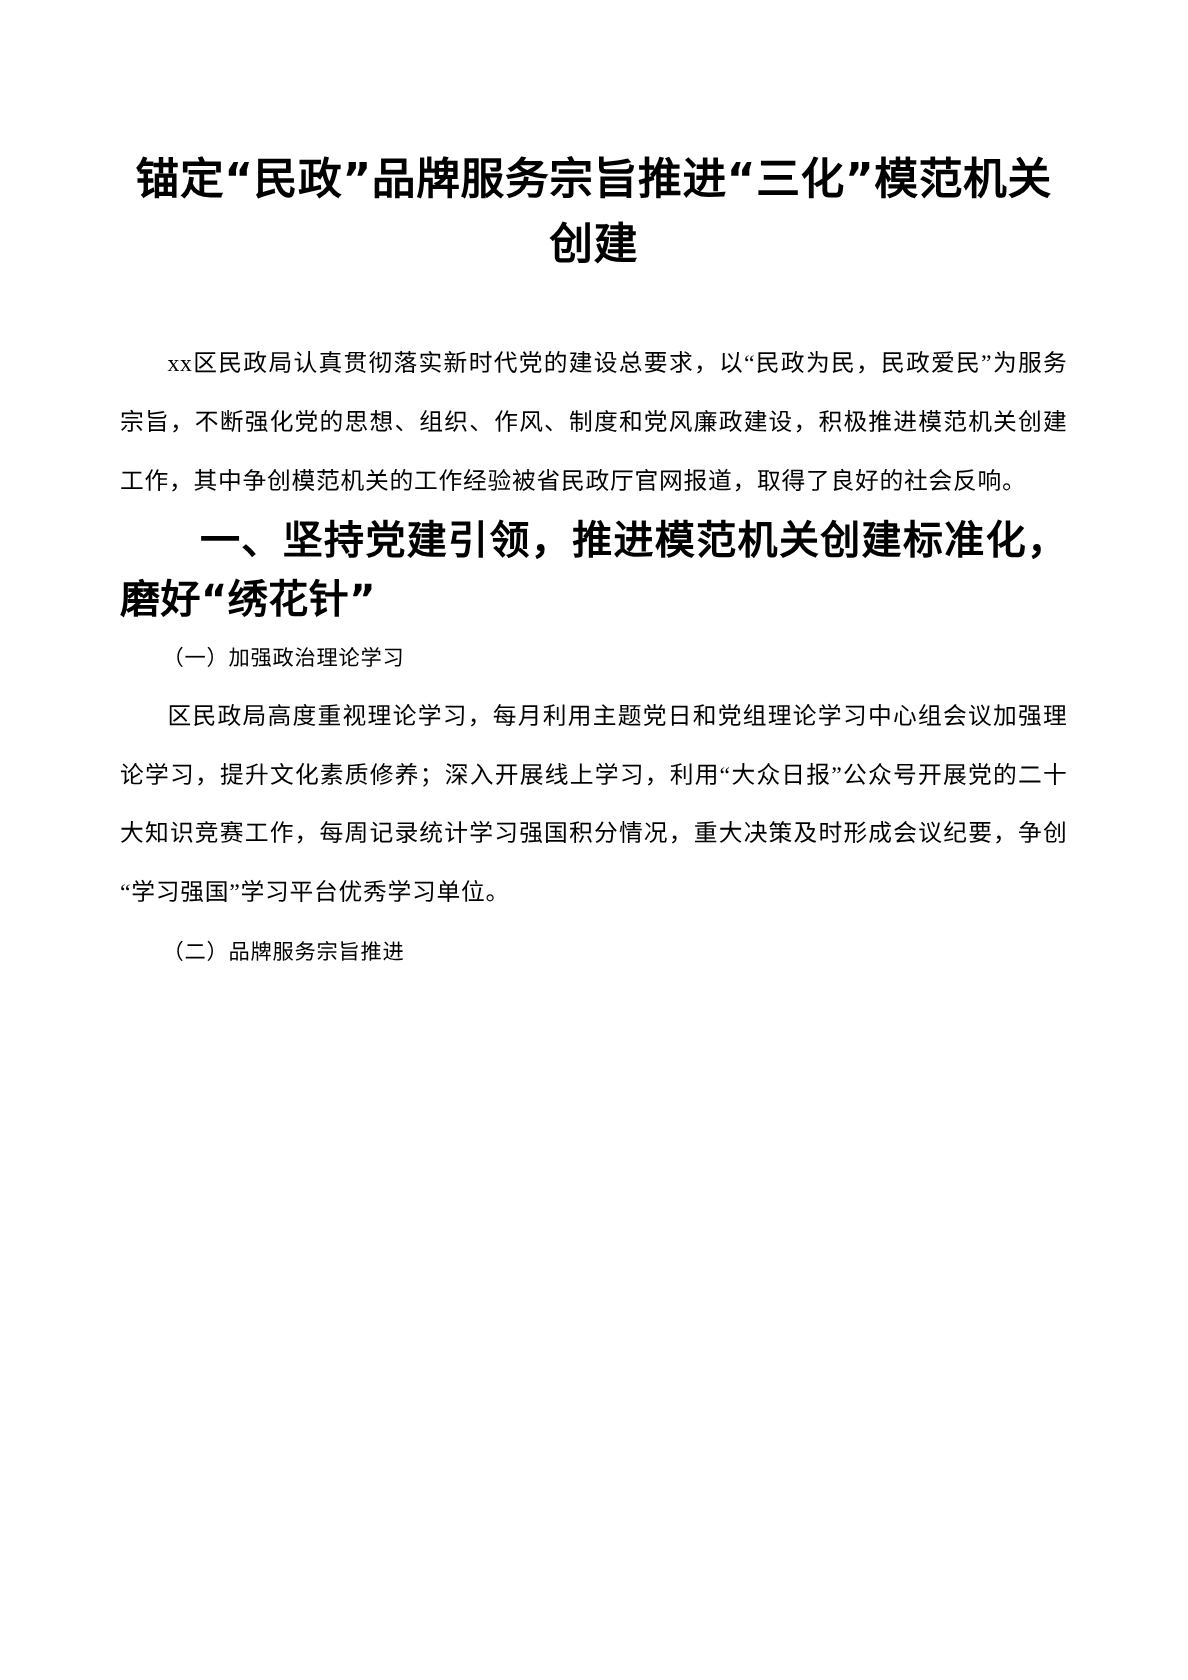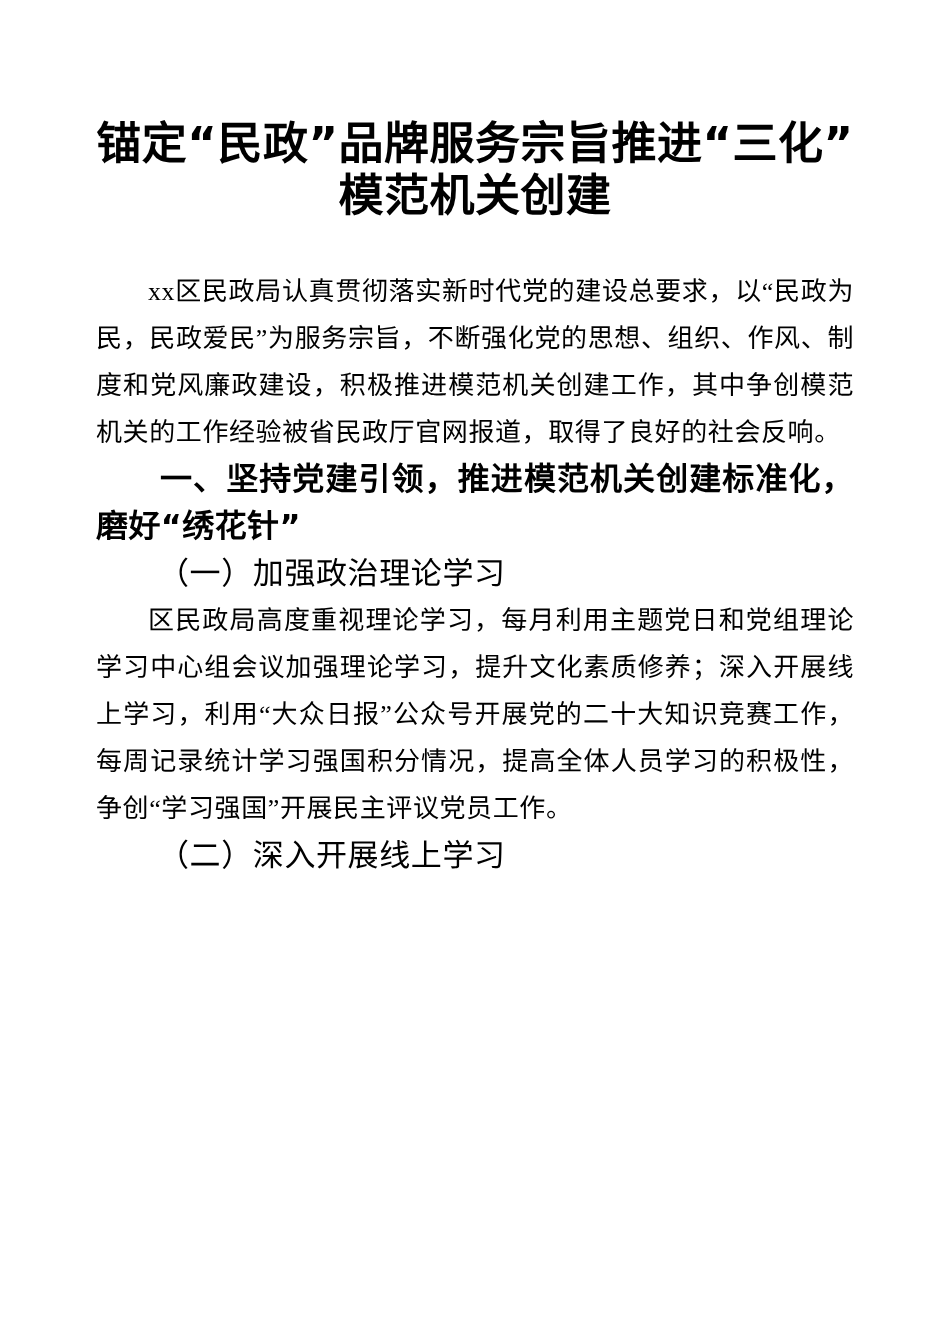--- a/index.html
+++ b/index.html
@@ -19,29 +19,29 @@
     position: relative;
     width: 950px;
     height: 1344px;
     box-sizing: border-box;
     padding: 118px 96px 40px 96px;
     background: #ffffff;
   }
   .doc-title {
     font-family: "DejaVu Sans", "Liberation Sans", sans-serif;
     font-weight: bold;
-    font-size: 45px;
+    font-size: 35px;
     line-height: 52px;
     text-align: center;
     letter-spacing: 0.5px;
     margin: 0 0 46px 0;
     color: #000000;
   }
   .para {
-    font-size: 26px;
+    font-size: 19px;
     line-height: 47px;
     text-align: justify;
     text-justify: inter-ideograph;
     margin: 0;
     text-indent: 2em;
     letter-spacing: 0.6px;
     color: #000000;
   }
   .heading1 {
     font-family: "DejaVu Sans", "Liberation Sans", sans-serif;
@@ -49,37 +49,37 @@
     font-size: 32px;
     line-height: 47px;
     text-align: justify;
     text-justify: inter-ideograph;
     margin: 0;
     text-indent: 2em;
     letter-spacing: 0.4px;
     color: #000000;
   }
   .heading2 {
-    font-size: 31px;
+    font-size: 17px;
     line-height: 47px;
     margin: 0;
     text-indent: 2em;
     letter-spacing: 0.6px;
     color: #000000;
   }
 </style>
 </head>
 <body>
 
 <div class="page">
   <h1 class="doc-title">锚定“民政”品牌服务宗旨推进“三化”模范机关创建</h1>
 
   <p class="para">xx区民政局认真贯彻落实新时代党的建设总要求，以“民政为民，民政爱民”为服务宗旨，不断强化党的思想、组织、作风、制度和党风廉政建设，积极推进模范机关创建工作，其中争创模范机关的工作经验被省民政厅官网报道，取得了良好的社会反响。</p>
 
   <p class="heading1">一、坚持党建引领，推进模范机关创建标准化，磨好“绣花针”</p>
 
   <p class="heading2">（一）加强政治理论学习</p>
 
-  <p class="para">区民政局高度重视理论学习，每月利用主题党日和党组理论学习中心组会议加强理论学习，提升文化素质修养；深入开展线上学习，利用“大众日报”公众号开展党的二十大知识竞赛工作，每周记录统计学习强国积分情况，提高全体人员学习的积极性，争创“学习强国”开展民主评议党员工作。</p>
+  <p class="para">区民政局高度重视理论学习，每月利用主题党日和党组理论学习中心组会议加强理论学习，提升文化素质修养；深入开展线上学习，利用“大众日报”公众号开展党的二十大知识竞赛工作，每周记录统计学习强国积分情况，重大决策及时形成会议纪要，争创“学习强国”学习平台优秀学习单位。</p>
 
-  <p class="heading2">（二）深入开展线上学习</p>
+  <p class="heading2">（二）品牌服务宗旨推进</p>
 
 </div>
 
 </body></html>

